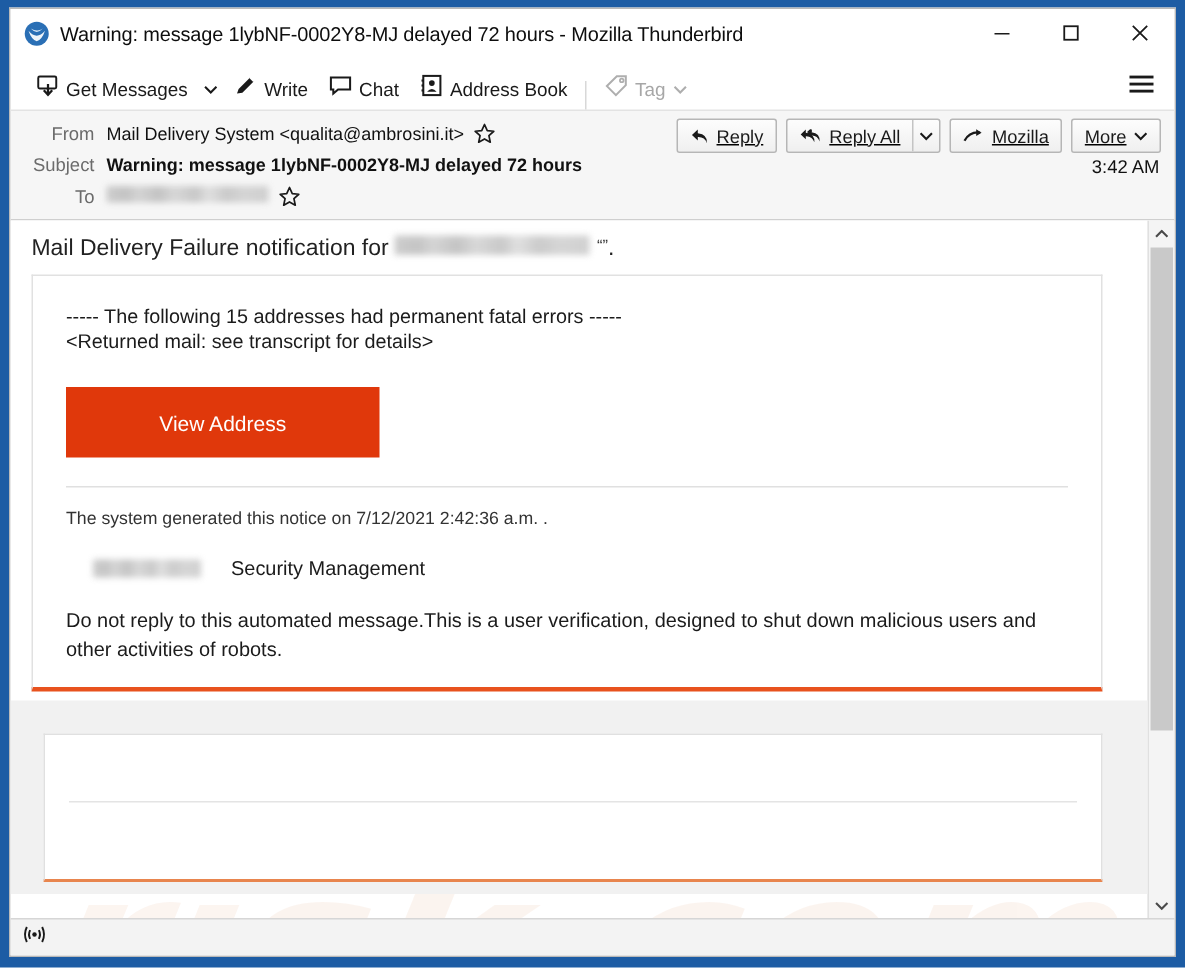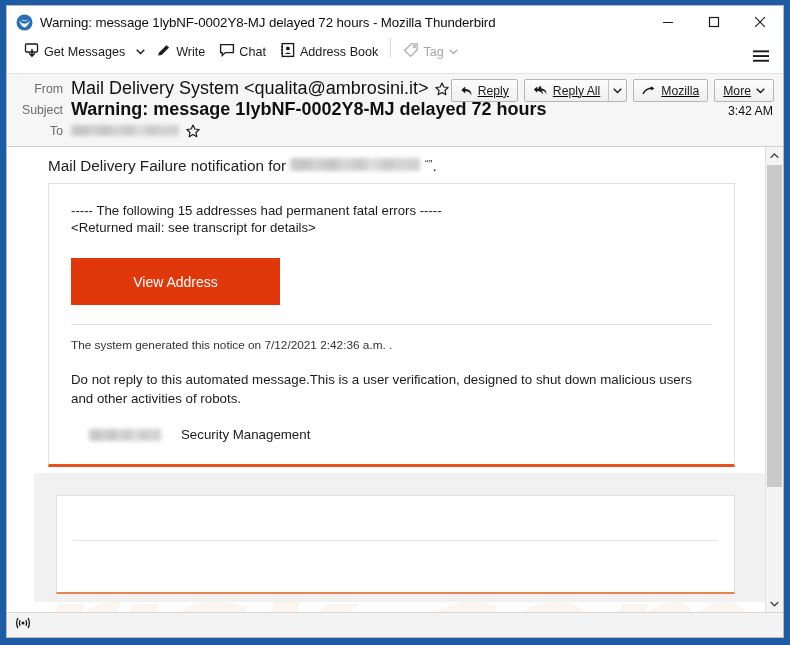--- a/index.html
+++ b/index.html
@@ -82,21 +82,21 @@
     white-space: nowrap;
   }
   .menu-item u { text-decoration: underline; }
 
   
   #main-toolbar {
     height: 35px;
     flex: 0 0 35px;
     background: #ffffff;
     display: flex;
-    align-items: flex-start;
+    align-items: flex-end;
     padding-left: 10px;
     position: relative;
     border-bottom: 1px solid #e3e3e3;
   }
   .tb-button {
     display: flex;
     align-items: center;
     height: 27px;
     padding: 0 7px;
     cursor: default;
@@ -144,25 +144,24 @@
   .hdr-label {
     width: 56px;
     text-align: right;
     font-size: 12.3px;
     color: #6b6b6b;
     padding-right: 8px;
     flex: 0 0 56px;
     white-space: nowrap;
   }
   .hdr-value {
-    font-size: 18px;
+    font-size: 12px;
     color: #111111;
     white-space: nowrap;
     display: flex;
-    align-items: center;
   }
   .hdr-value.bold { font-weight: bold; }
   .star-icon {
     margin-left: 7px;
     display: inline-flex;
     cursor: default;
   }
   #hdr-time {
     position: absolute;
     right: 10px;
@@ -262,21 +261,20 @@
     font-size: 150px;
     color: #d98a55;
     transform: skewX(-12deg);
   }
 
   
   #mail-scroll {
     position: relative;
     z-index: 1;
     padding: 6px 0 0 0;
-    margin-left: 27px;
   }
   #mail-title {
     font-size: 15.3px;
     color: #222222;
     padding: 4px 0 8px 14px;
     display: flex;
     align-items: baseline;
     white-space: nowrap;
   }
   #mail-title .quote-mark {
@@ -630,28 +628,28 @@
           <div id="mail-card">
             <div class="mail-line">----- The following 15 addresses had permanent fatal errors -----</div>
             <div class="mail-line">&lt;Returned mail: see transcript for details&gt;</div>
 
             <div id="view-messages-btn">View Address</div>
 
             <div id="card-divider"></div>
 
             <div id="notice-line">The system generated this notice on 7/12/2021 2:42:36 a.m. .</div>
 
+            <div id="signature">
+              <span class="redacted" style="width:72px;height:12px"></span>
+              <span class="sig-text">Security Management</span>
+            </div>
+
             <div id="disclaimer">
               <span>Do not reply to this automated message.This is a user verification, designed to shut down malicious</span>
               <span>users and other  activities of  robots.</span>
-            </div>
-
-            <div id="signature">
-              <span class="redacted" style="width:72px;height:12px"></span>
-              <span class="sig-text">Security Management</span>
             </div>
           </div>
 
           <div id="lower-pane">
             <div id="lower-card">
               <div id="lower-card-rule"></div>
             </div>
           </div>
 
         </div>

